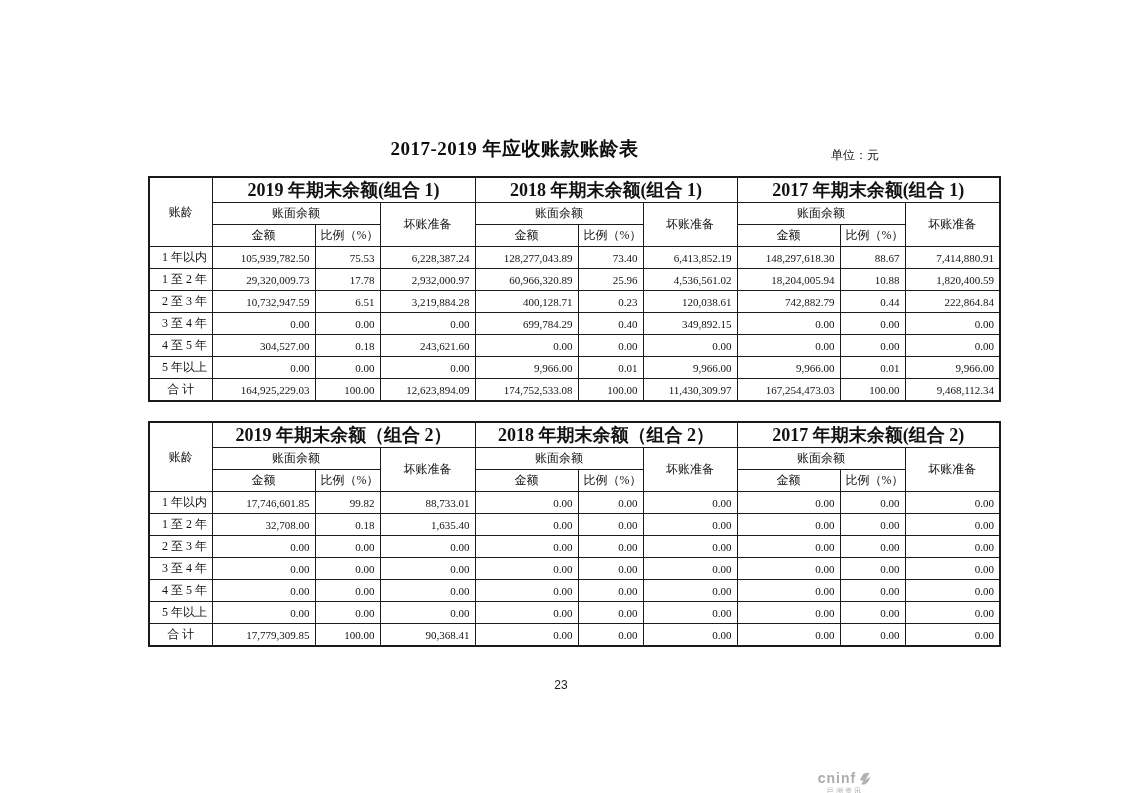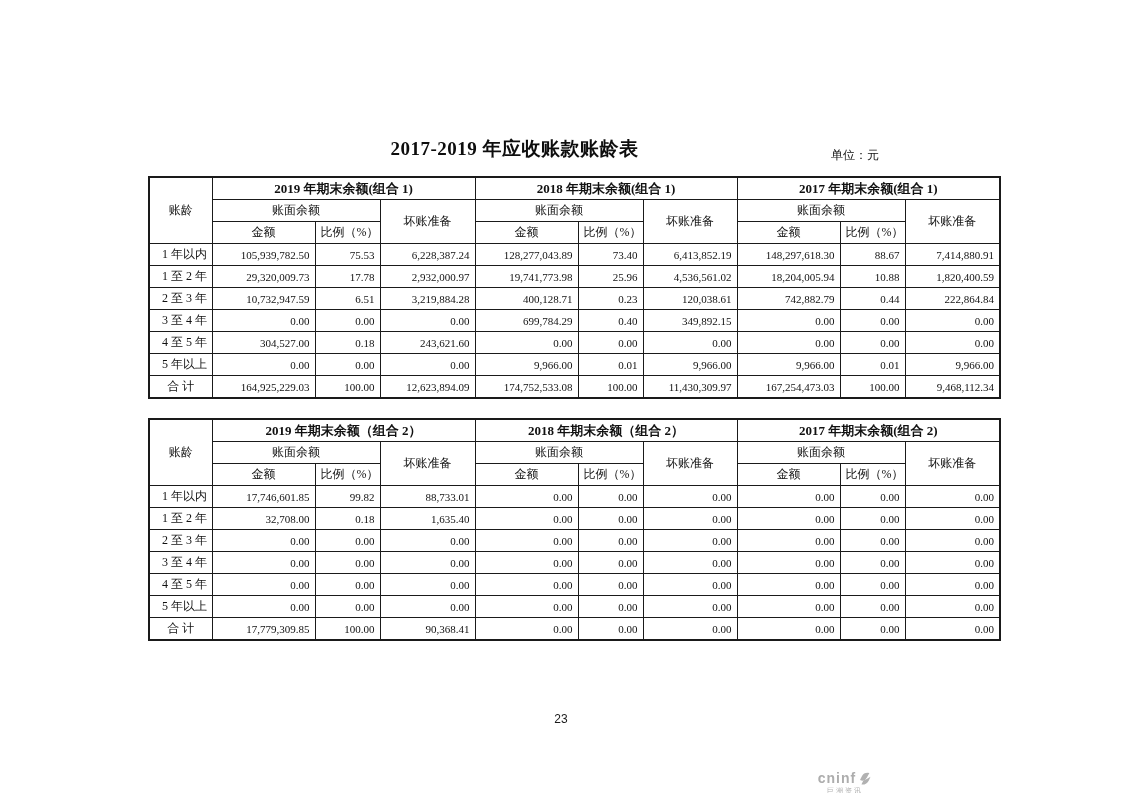--- a/index.html
+++ b/index.html
@@ -42,34 +42,34 @@
     padding: 0 5px;
     height: 21px;
     overflow: hidden;
     white-space: nowrap;
   }
   .aging-table th {
     font-weight: 400;
     font-size: 12px;
     text-align: center;
   }
-  .aging-table th.year-group { font-weight: 700; font-size: 13px; }
+  .aging-table th.year-group { font-weight: 700; font-size: 18px; }
   .aging-table td.row-label {
     text-align: center;
     font-size: 12px;
     padding: 0 12px;
   }
   .aging-table td.val {
     text-align: right;
     font-size: 11px;
   }
   .aging-table tr.total-row .bold-cell { font-weight: 400; }
   .page-number {
     position: absolute;
-    left: 0; top: 712px;
+    left: 0; top: 678px;
     width: 1122px;
     text-align: center;
     font-size: 12px;
     font-family: "Liberation Sans", "DejaVu Sans", sans-serif;
     color: #1a1a1a;
   }
   .watermark {
     position: absolute;
     left: 790px; top: 751px;
     width: 110px;
@@ -150,21 +150,21 @@
             <td class="val">6,413,852.19</td>
             <td class="val">148,297,618.30</td>
             <td class="val">88.67</td>
             <td class="val">7,414,880.91</td>
           </tr>
           <tr>
             <td class="row-label">1 至 2 年</td>
             <td class="val">29,320,009.73</td>
             <td class="val">17.78</td>
             <td class="val">2,932,000.97</td>
-            <td class="val">19,741,773.98</td>
+            <td class="val">60,966,320.89</td>
             <td class="val">25.96</td>
             <td class="val">4,536,561.02</td>
             <td class="val">18,204,005.94</td>
             <td class="val">10.88</td>
             <td class="val">1,820,400.59</td>
           </tr>
           <tr>
             <td class="row-label">2 至 3 年</td>
             <td class="val">10,732,947.59</td>
             <td class="val">6.51</td>

